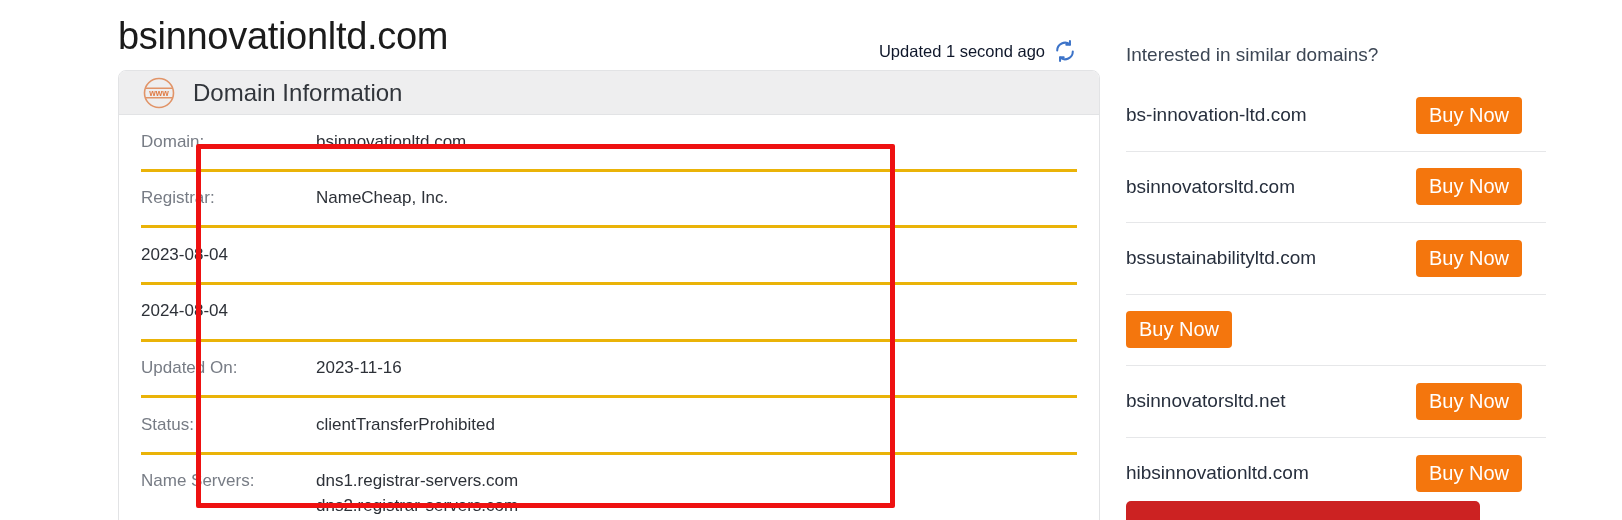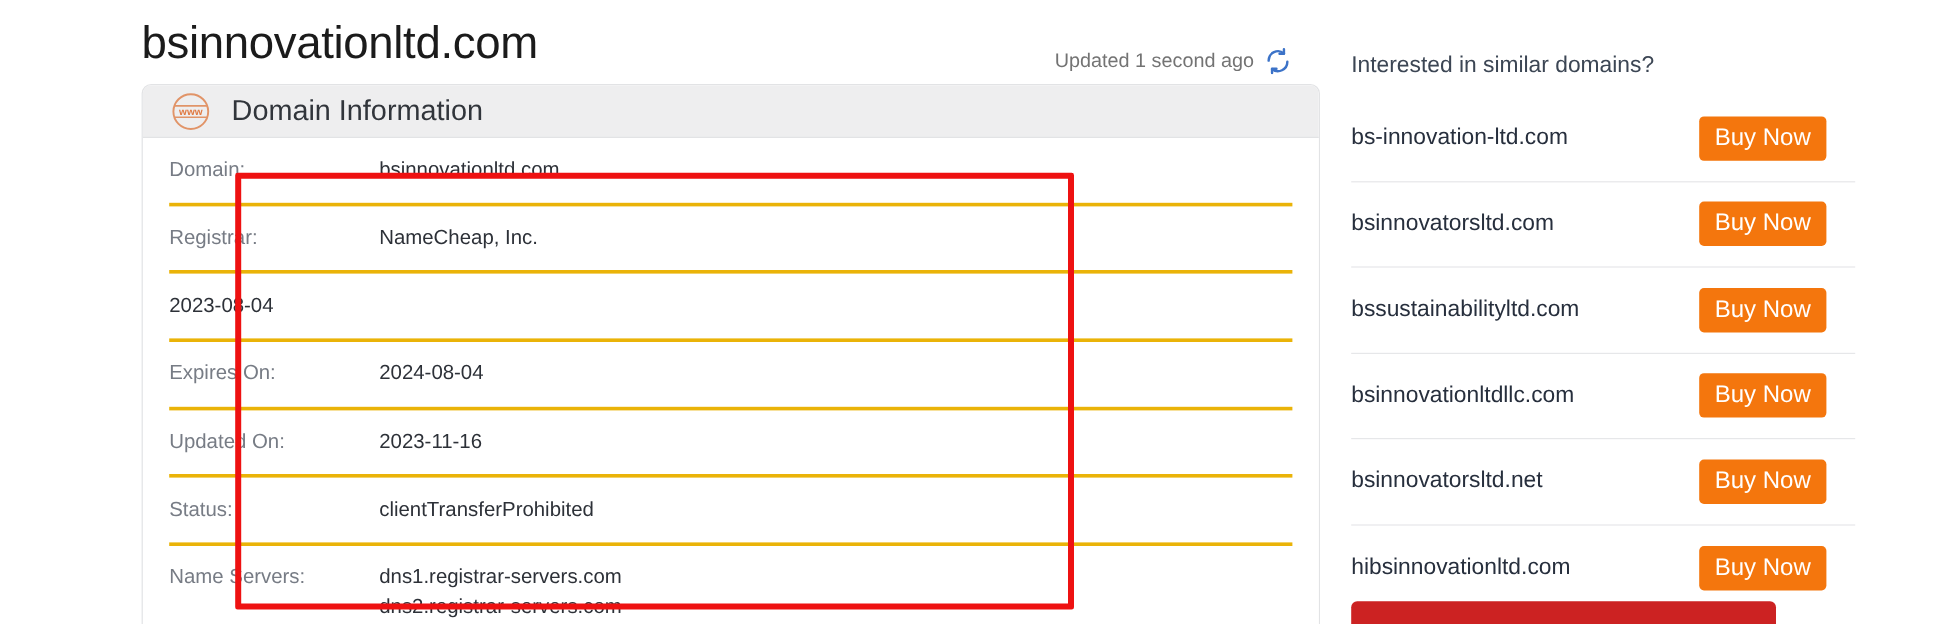--- a/index.html
+++ b/index.html
@@ -40,21 +40,21 @@
   .updated-wrap {
     position: absolute;
     right: 32px;
     bottom: 10px;
     display: flex;
     align-items: center;
     gap: 9px;
   }
   .updated-text {
     font-size: 16.5px;
-    color: #737373;
+    color: #0f172a;
     white-space: nowrap;
     text-align: center;
   }
   .refresh-icon {
     width: 22px; height: 22px;
     display: inline-flex;
     align-items: center; justify-content: center;
     cursor: pointer;
   }
   .refresh-icon svg { display:block; }
@@ -217,21 +217,20 @@
           <div class="info-value">bsinnovationltd.com</div>
         </div>
         <div class="info-row">
           <div class="info-label">Registrar:</div>
           <div class="info-value">NameCheap, Inc.</div>
         </div>
         <div class="info-row">
           <div class="info-value">2023-08-04</div>
         </div>
         <div class="info-row">
-          <div class="info-label">Expires On:</div>
           <div class="info-value">2024-08-04</div>
         </div>
         <div class="info-row">
           <div class="info-label">Updated On:</div>
           <div class="info-value">2023-11-16</div>
         </div>
         <div class="info-row">
           <div class="info-label">Status:</div>
           <div class="info-value">clientTransferProhibited</div>
         </div>
@@ -256,21 +255,20 @@
       </div>
       <div class="domain-item">
         <span class="domain-name">bsinnovatorsltd.com</span>
         <button class="buy-btn">Buy Now</button>
       </div>
       <div class="domain-item">
         <span class="domain-name">bssustainabilityltd.com</span>
         <button class="buy-btn">Buy Now</button>
       </div>
       <div class="domain-item">
-        <span class="domain-name">bsinnovationltdllc.com</span>
         <button class="buy-btn">Buy Now</button>
       </div>
       <div class="domain-item">
         <span class="domain-name">bsinnovatorsltd.net</span>
         <button class="buy-btn">Buy Now</button>
       </div>
       <div class="domain-item">
         <span class="domain-name">hibsinnovationltd.com</span>
         <button class="buy-btn">Buy Now</button>
       </div>

